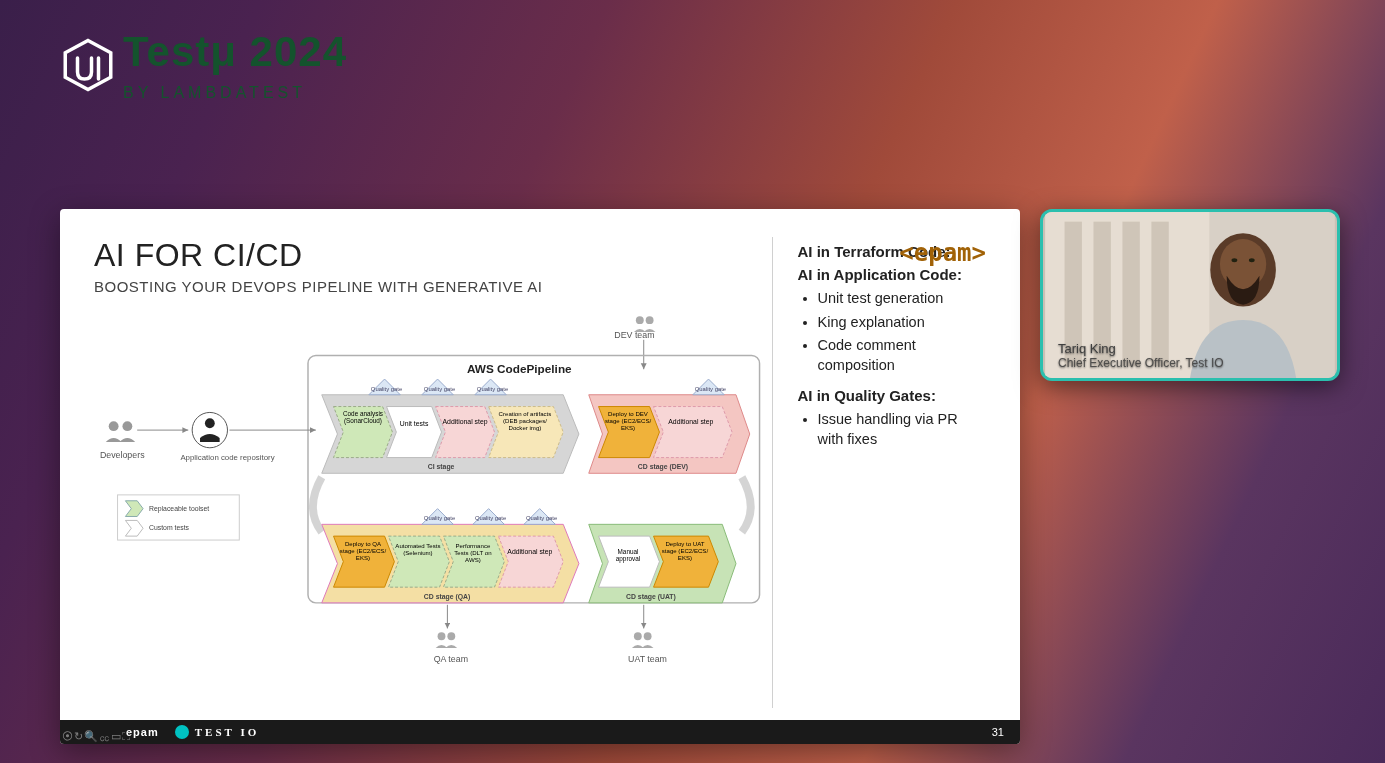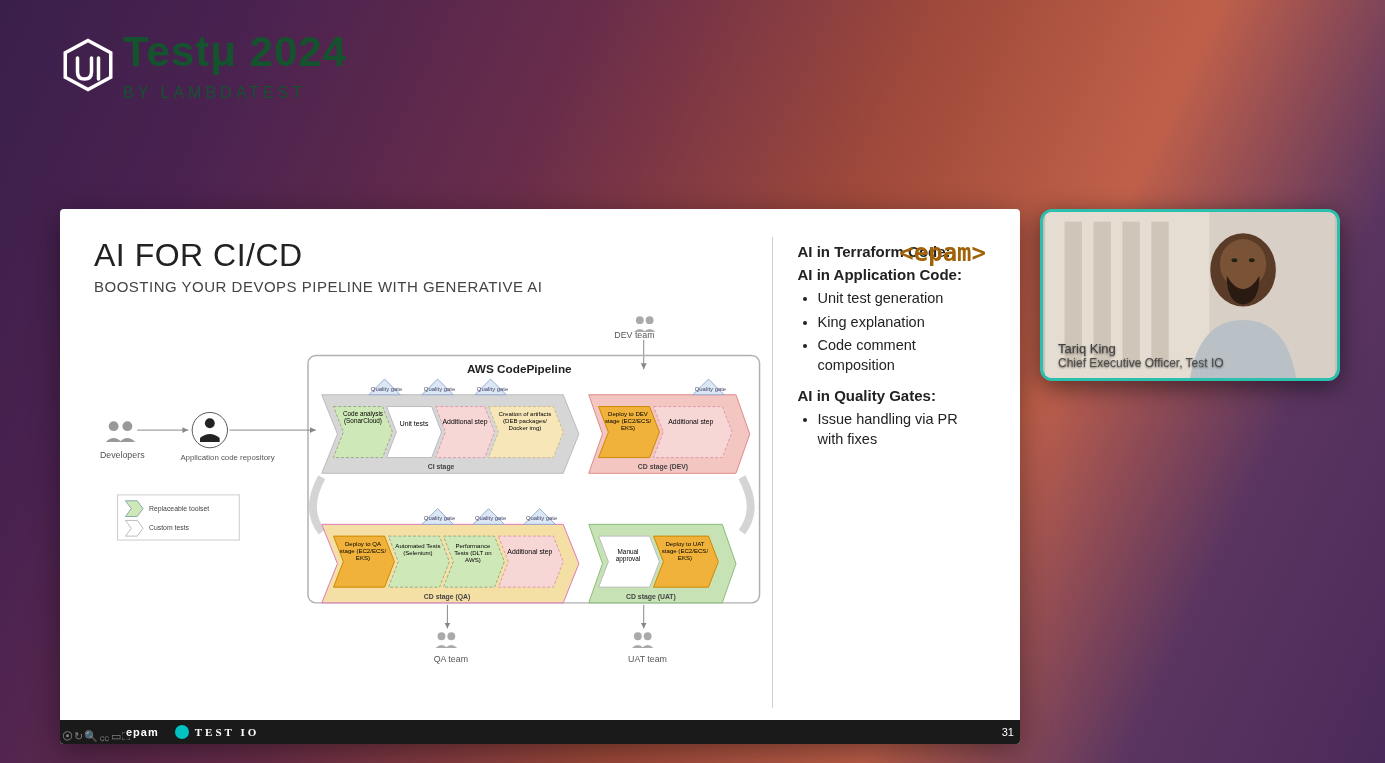--- a/index.html
+++ b/index.html
@@ -46,21 +46,21 @@
   .slide-right ul { list-style: disc; padding-left: 20px; margin-bottom: 12px; }
   .slide-right li { margin-bottom: 4px; line-height:1.35; }
   
   .slide-footer {
     height: 24px; background:#1a1a1a; color:#fff;
     display:flex; align-items:center; font-size:11px; padding: 0 10px;
     position: relative;
   }
   .slide-footer .brand { font-weight:600; letter-spacing:1px; margin-right:10px; }
   .slide-footer .dot  { width:14px; height:14px; border-radius:50%; background:#00c2c2; margin:0 6px; display:inline-block; }
-  .slide-footer .pageno { position:absolute; right:6px; }
+  .slide-footer .pageno { position:absolute; right:16px; }
   .slide-footer .controls {
     position:absolute; left:2px; bottom:-1px;
     display:flex; gap:1px; font-size:11px; color:#aaa;
   }
   .slide-footer .controls span { opacity:.7; }
   
   .webcam {
     position:absolute;
     top:209px; left:1040px;
     width:300px; height:172px;

